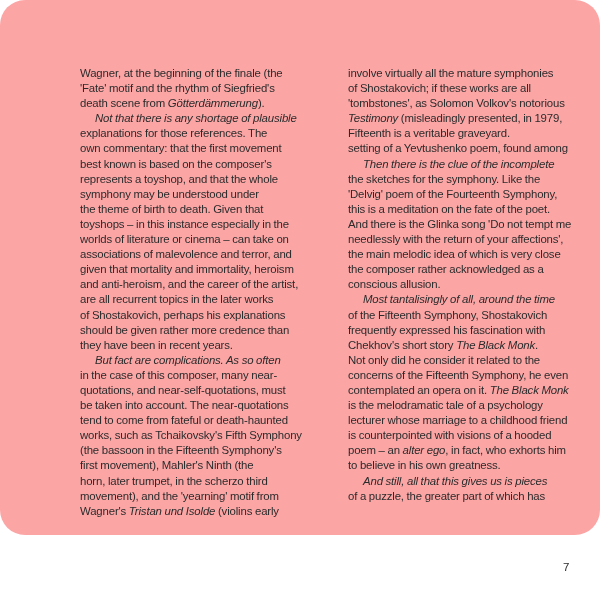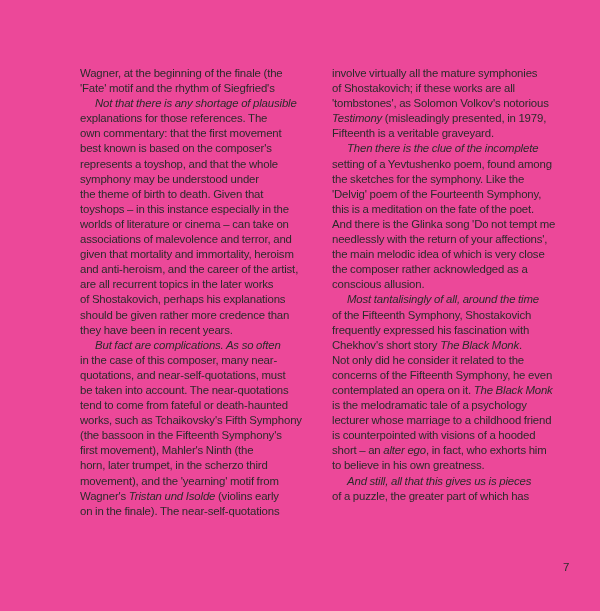--- a/index.html
+++ b/index.html
@@ -11,34 +11,35 @@
       width: 600px;
       height: 611px;
       position: relative;
       overflow: hidden;
       font-family: "Liberation Sans", "DejaVu Sans", sans-serif;
       color: #2b2b2b;
     }
     .page {
       position: absolute;
       left: 0; top: 0;
-      width: 600px; height: 611px;
-      background: #ec4899;
+      width: 600px; height: 535px;
+      background: #fca5a5;
+      border-radius: 25px;
     }
     .column {
       position: absolute;
       top: 66px;
       width: 240px;
       font-size: 11.4px;
       line-height: 15.1px;
       letter-spacing: -0.15px;
       word-spacing: -0.3px;
     }
     .col-left { left: 80px; }
-    .col-right { left: 332px; width: 250px; }
+    .col-right { left: 348px; width: 250px; }
     .line {
       display: block;
       white-space: nowrap;
       height: 15.1px;
     }
     .indent { padding-left: 15px; font-style: italic; }
     .it { font-style: italic; }
     .page-number {
       position: absolute;
       left: 563px;
@@ -47,20 +48,21 @@
       color: #2b2b2b;
     }
   </style>
 </head>
 <body>
 
 <div class="page">
   <div class="column col-left">
       <span class="line"><span>Wagner, at the beginning of the finale (the</span></span>
       <span class="line"><span>'Fate' motif and the rhythm of Siegfried's</span></span>
+      <span class="line"><span>death scene from </span><span class="it">Götterdämmerung</span><span>).</span></span>
       <span class="line indent"><span>Not that there is any shortage of plausible</span></span>
       <span class="line"><span>explanations for those references. The</span></span>
       <span class="line"><span>own commentary: that the first movement</span></span>
       <span class="line"><span>best known is based on the composer's</span></span>
       <span class="line"><span>represents a toyshop, and that the whole</span></span>
       <span class="line"><span>symphony may be understood under</span></span>
       <span class="line"><span>the theme of birth to death. Given that</span></span>
       <span class="line"><span>toyshops – in this instance especially in the</span></span>
       <span class="line"><span>worlds of literature or cinema – can take on</span></span>
       <span class="line"><span>associations of malevolence and terror, and</span></span>
@@ -74,47 +76,46 @@
       <span class="line"><span>in the case of this composer, many near-</span></span>
       <span class="line"><span>quotations, and near-self-quotations, must</span></span>
       <span class="line"><span>be taken into account. The near-quotations</span></span>
       <span class="line"><span>tend to come from fateful or death-haunted</span></span>
       <span class="line"><span>works, such as Tchaikovsky's Fifth Symphony</span></span>
       <span class="line"><span>(the bassoon in the Fifteenth Symphony's</span></span>
       <span class="line"><span>first movement), Mahler's Ninth (the</span></span>
       <span class="line"><span>horn, later trumpet, in the scherzo third</span></span>
       <span class="line"><span>movement), and the 'yearning' motif from</span></span>
       <span class="line"><span>Wagner's </span><span class="it">Tristan und Isolde</span><span> (violins early</span></span>
-      <span class="line"><span>on in the finale). The near-self-quotations</span></span>
     </div>
   <div class="column col-right">
       <span class="line"><span>involve virtually all the mature symphonies</span></span>
       <span class="line"><span>of Shostakovich; if these works are all</span></span>
       <span class="line"><span>'tombstones', as Solomon Volkov's notorious</span></span>
       <span class="line"><span class="it">Testimony</span><span> (misleadingly presented, in 1979,</span></span>
       <span class="line"><span>Fifteenth is a veritable graveyard.</span></span>
+      <span class="line"><span>setting of a Yevtushenko poem, found among</span></span>
       <span class="line indent"><span>Then there is the clue of the incomplete</span></span>
-      <span class="line"><span>setting of a Yevtushenko poem, found among</span></span>
       <span class="line"><span>the sketches for the symphony. Like the</span></span>
       <span class="line"><span>'Delvig' poem of the Fourteenth Symphony,</span></span>
       <span class="line"><span>this is a meditation on the fate of the poet.</span></span>
       <span class="line"><span>And there is the Glinka song 'Do not tempt me</span></span>
       <span class="line"><span>needlessly with the return of your affections',</span></span>
       <span class="line"><span>the main melodic idea of which is very close</span></span>
       <span class="line"><span>the composer rather acknowledged as a</span></span>
       <span class="line"><span>conscious allusion.</span></span>
       <span class="line indent"><span>Most tantalisingly of all, around the time</span></span>
       <span class="line"><span>of the Fifteenth Symphony, Shostakovich</span></span>
       <span class="line"><span>frequently expressed his fascination with</span></span>
       <span class="line"><span>Chekhov's short story </span><span class="it">The Black Monk</span><span>.</span></span>
       <span class="line"><span>Not only did he consider it related to the</span></span>
       <span class="line"><span>concerns of the Fifteenth Symphony, he even</span></span>
       <span class="line"><span>contemplated an opera on it. </span><span class="it">The Black Monk</span></span>
       <span class="line"><span>is the melodramatic tale of a psychology</span></span>
       <span class="line"><span>lecturer whose marriage to a childhood friend</span></span>
       <span class="line"><span>is counterpointed with visions of a hooded</span></span>
-      <span class="line"><span>short – an </span><span class="it">alter ego</span><span>, in fact, who exhorts him</span></span>
+      <span class="line"><span>poem – an </span><span class="it">alter ego</span><span>, in fact, who exhorts him</span></span>
       <span class="line"><span>to believe in his own greatness.</span></span>
       <span class="line indent"><span>And still, all that this gives us is pieces</span></span>
       <span class="line"><span>of a puzzle, the greater part of which has</span></span>
     </div>
   <div class="page-number">7</div>
 </div>
 
 </body></html>

